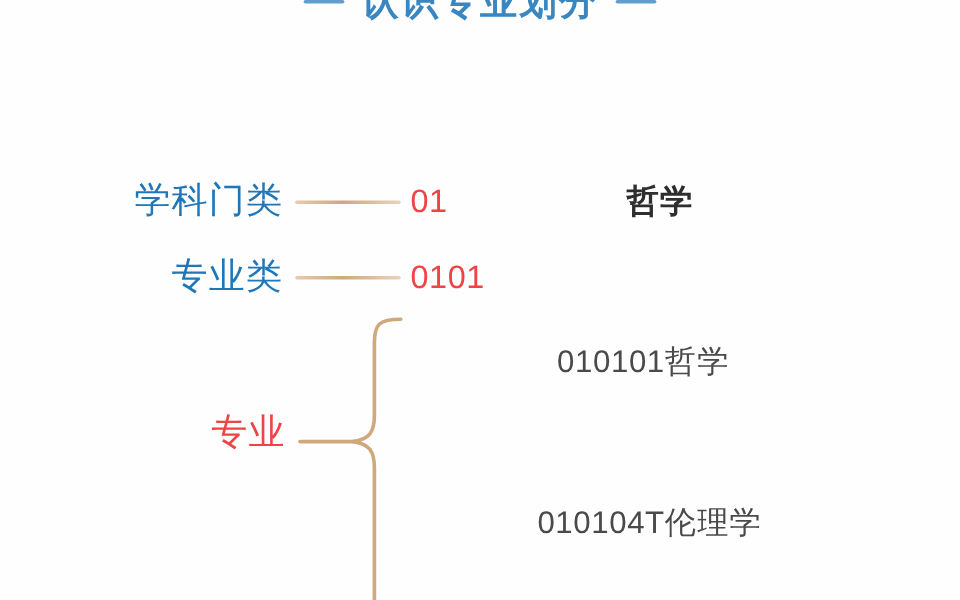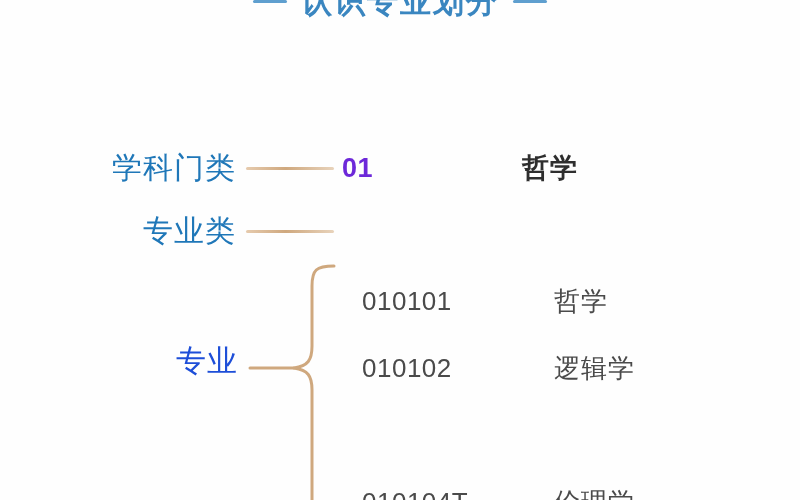--- a/index.html
+++ b/index.html
@@ -76,22 +76,22 @@
   }
   .tier-connector .rule {
     width: 100%;
     height: 3px;
     background: linear-gradient(90deg, #e6cbae 0%, #cfa87e 45%, #e8d3bb 100%);
     border-radius: 2px;
   }
   .tier-code {
     width: 180px;
     font-size: 27px;
-    font-weight: 700;
-    color: #6d28d9;
+    font-weight: 400;
+    color: #ef4444;
     letter-spacing: 0.5px;
   }
   .tier-name {
     font-size: 27px;
     font-weight: 700;
     color: #2e2e2e;
     letter-spacing: 1px;
   }
 
   
@@ -103,41 +103,42 @@
     height: 250px;
   }
   #major-label {
     position: absolute;
     left: 0;
     top: 78px;
     width: 238px;
     text-align: right;
     font-size: 30px;
     font-weight: 500;
-    color: #1d4ed8;
+    color: #ef4444;
     letter-spacing: 1px;
     line-height: 1;
   }
   #major-brace {
     position: absolute;
     left: 246px;
     top: -6px;
     width: 92px;
     height: 250px;
   }
   #major-list {
     position: absolute;
     left: 362px;
     top: 0;
     width: 438px;
   }
   .major-row {
     height: 67px;
     display: flex;
     align-items: center;
+    text-align: right;
   }
   .major-code {
     width: 192px;
     font-size: 26px;
     font-weight: 400;
     color: #4a4a4a;
     letter-spacing: 0.5px;
   }
   .major-name {
     font-size: 26px;
@@ -162,20 +163,21 @@
   </div>
   <div class="tier-code">01</div>
   <div class="tier-name">哲学</div>
 </div>
 
 <div class="tier-row" id="tier-row-1">
   <div class="tier-label">专业类</div>
   <div class="tier-connector">
     <div class="rule"></div>
   </div>
+  <div class="tier-code">0101</div>
 </div>
 
 <div id="major-group">
 
   <div id="major-label">专业</div>
 
   <svg id="major-brace" viewBox="0 0 92 250" preserveAspectRatio="none">
     <path d="M 88 4
              C 70 4, 66 8, 66 24
              L 66 84
@@ -186,24 +188,20 @@
     <path d="M 48 106 L 4 106" fill="none" stroke="#cfa87e" stroke-width="3" stroke-linecap="round"></path>
   </svg>
 
   <div id="major-list">
 
     <div class="major-row">
       <span class="major-code">010101</span>
       <span class="major-name">哲学</span>
     </div>
 
-    <div class="major-row">
-      <span class="major-code">010102</span>
-      <span class="major-name">逻辑学</span>
-    </div>
 
     <div class="major-row">
     </div>
 
     <div class="major-row">
       <span class="major-code">010104T</span>
       <span class="major-name">伦理学</span>
     </div>
 
   </div>

